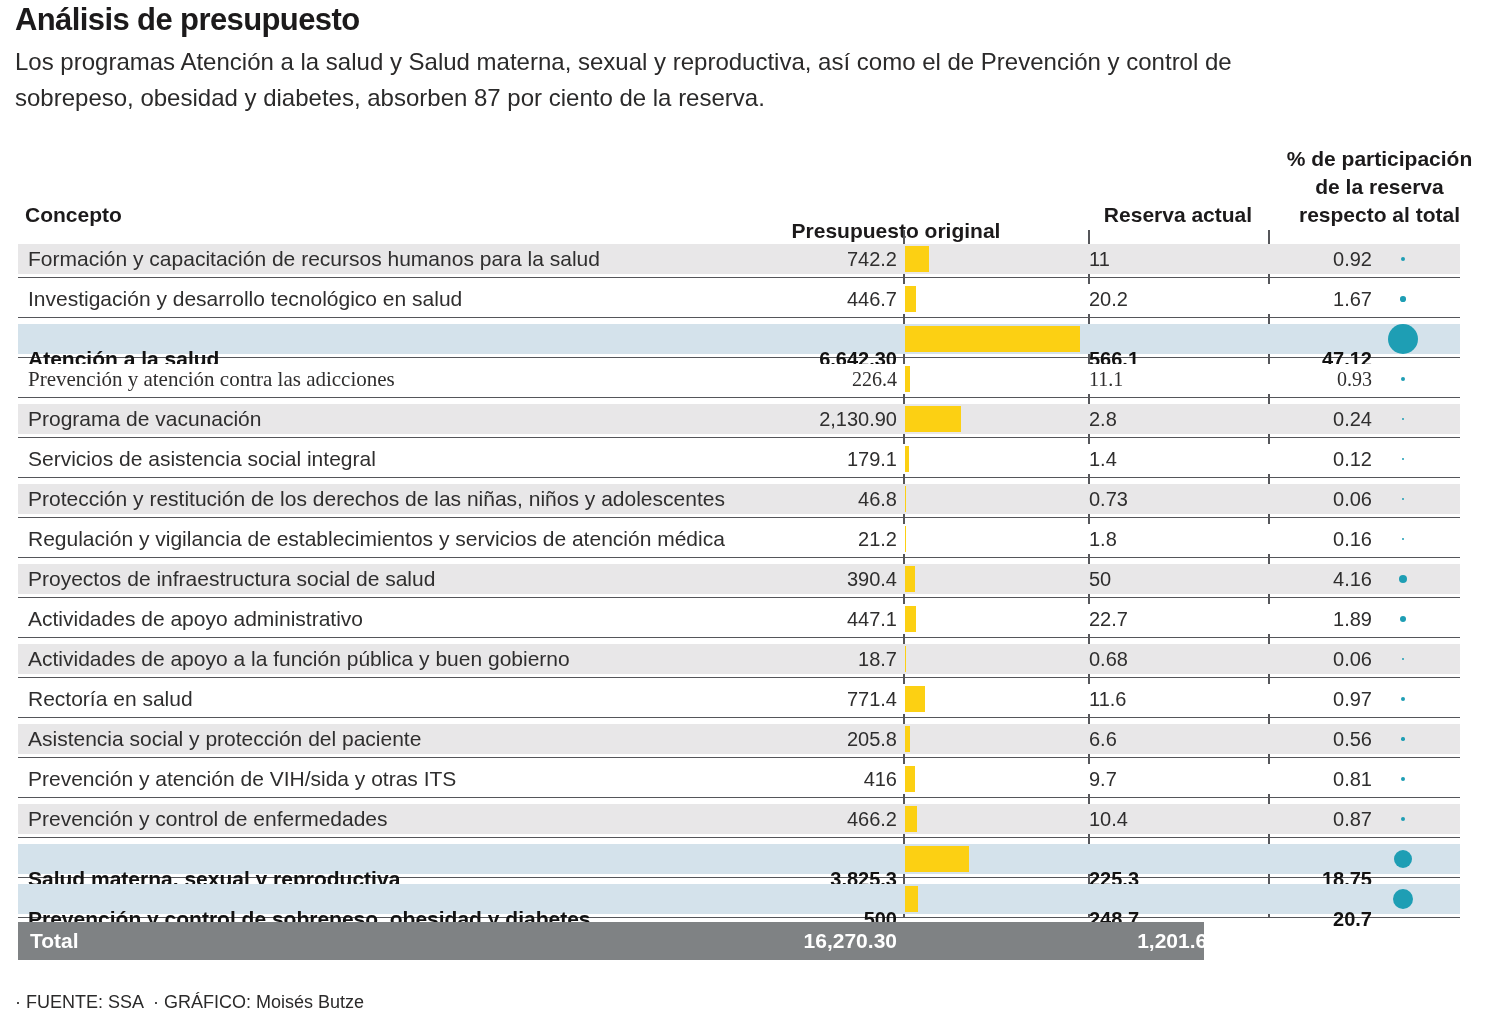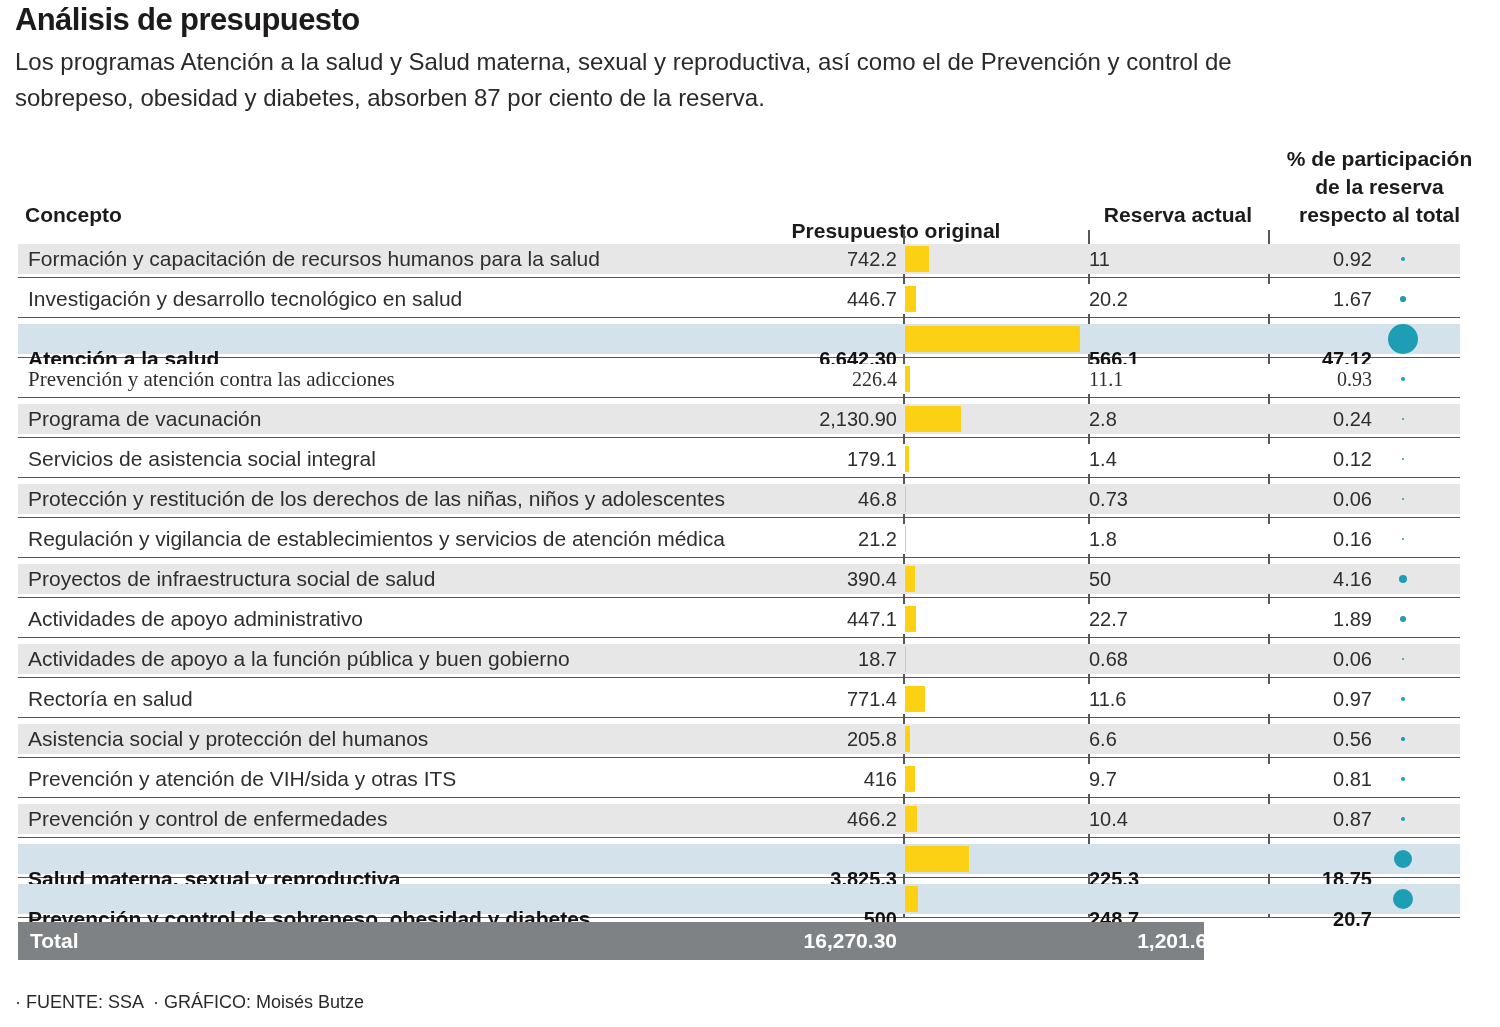--- a/index.html
+++ b/index.html
@@ -186,21 +186,21 @@
       <div class="cell concept-cell">Rectoría en salud</div>
       <div class="cell presup-cell">771.4</div>
       <div class="bar" style="width: 20.3235px; background: rgb(252, 208, 19);"></div>
       <div class="cell reserva-cell">11.6</div>
       <div class="cell pct-cell">0.97</div>
       <div class="dot" style="width: 4.30432px; height: 4.30432px; left: 1400.85px; top: 16.8478px; background: rgb(30, 158, 180);"></div>
     </div>
       <div class="row" style="top: 480px;">
       <div class="band" style="background: rgb(232, 231, 232);"></div>
       <div class="row-line"></div>
-      <div class="cell concept-cell">Asistencia social y protección del humanos</div>
+      <div class="cell concept-cell">Asistencia social y protección del paciente</div>
       <div class="cell presup-cell">205.8</div>
       <div class="bar" style="width: 5.42207px; background: rgb(252, 208, 19);"></div>
       <div class="cell reserva-cell">6.6</div>
       <div class="cell pct-cell">0.56</div>
       <div class="dot" style="width: 3.27049px; height: 3.27049px; left: 1401.36px; top: 17.3648px; background: rgb(30, 158, 180);"></div>
     </div>
       <div class="row" style="top: 520px;">
       <div class="band" style="background: rgb(255, 255, 255);"></div>
       <div class="row-line"></div>
       <div class="cell concept-cell">Prevención y atención de VIH/sida y otras ITS</div>

